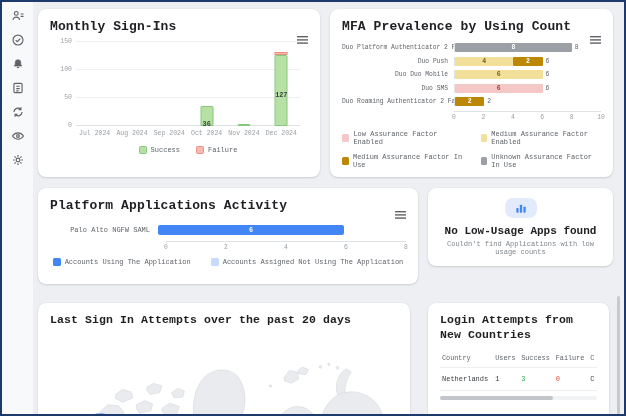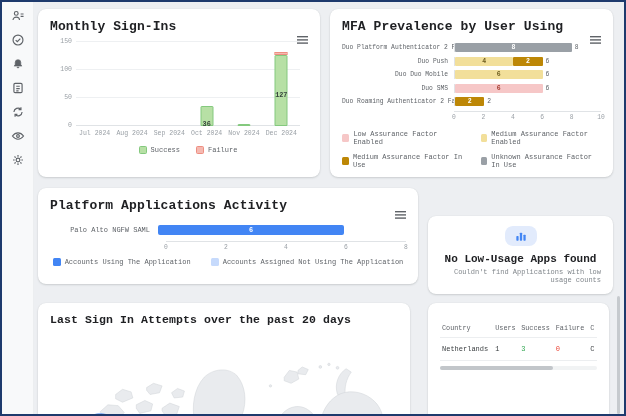--- a/index.html
+++ b/index.html
@@ -71,21 +71,21 @@
   .sa-row { display:flex; align-items:center; margin-top:12px; }
   .sa-label { width:108px; padding-right:8px; text-align:right; font-size:7px; color:#5f6368; white-space:nowrap; }
   .sa-track { flex:1; height:10px; position:relative; display:flex; }
   .sa-bar { height:100%; border-radius:2px; display:flex; align-items:center; justify-content:center;
             font-size:6.8px; font-weight:bold; }
   .sa-axis { position:relative; height:10px; margin-left:116px; border-top:1px solid #e0e3e6; margin-top:6px; }
   .sa-axis span { position:absolute; top:2px; transform:translateX(-50%); font-size:6.3px; color:#9aa0a6; }
   .sa-legend { display:flex; justify-content:center; gap:20px; margin-top:7px; }
 
   
-  #card-nolow { display:flex; flex-direction:column; align-items:center; justify-content:center; text-align:right;margin-top:28px; }
+  #card-nolow { display:flex; flex-direction:column; align-items:center; justify-content:center; text-align:center; }
   .nl-iconbox { width:32px; height:32px; border-radius:8px; background:#e2ebfc;
                 display:flex; align-items:center; justify-content:center; }
   .nl-title { font-size:11px; font-weight:bold; color:#202124; margin-top:7px; }
   .nl-sub { font-size:7px; color:#80868b; margin-top:3px; }
 
   
   .map-svg { display:block; margin-top:8px; width:100%; height:86px; }
 
   
   .login-table { width:100%; border-collapse:collapse; margin-top:7px; }
@@ -224,21 +224,21 @@
               </div>
               <div class="legend-item">
                 <span class="legend-swatch" style="background: rgb(245, 185, 177); border: 1px solid rgb(238, 142, 129);"></span>
                 <span>Failure</span>
               </div>
             </div>
           </div>
       </section>
 
       <section class="card" id="card-mfa">
-        <h2 class="card-title">MFA Prevalence by User Using</h2>
+        <h2 class="card-title">MFA Prevalence by Using Count</h2>
         <button class="menu-btn">
           <svg width="11" height="8" viewBox="0 0 11 8">
               <g fill="#5f6368">
                 <rect width="11" height="1.4"></rect>
                 <rect y="3.2" width="11" height="1.4"></rect>
                 <rect y="6.4" width="11" height="1.4"></rect>
               </g>
             </svg>
         </button>
         <div>
@@ -389,20 +389,21 @@
             <path d="M318 68 C314 56 319 44 328 38 l6 4 C328 50 326 60 327 68 Z"></path>
 
             <path d="M298 100 C301 84 310 72 322 67 C335 62 351 66 361 76 C369 84 371 93 371 100 Z"></path>
           </g>
 
           <path d="M26 100 C30 92 39 88 48 91 L59 96 57 100 Z" fill="#78a9f9" stroke="#5e94f0" stroke-width="0.6"></path>
         </svg>
       </section>
 
       <section class="card" id="card-login">
+        <h2 class="card-title sm">Login Attempts from New Countries</h2>
         <table class="login-table">
           <thead>
               <tr>
                 <th>Country</th>
                 <th>Users</th>
                 <th>Success</th>
                 <th>Failure</th>
                 <th>C</th>
               </tr>
             </thead>

